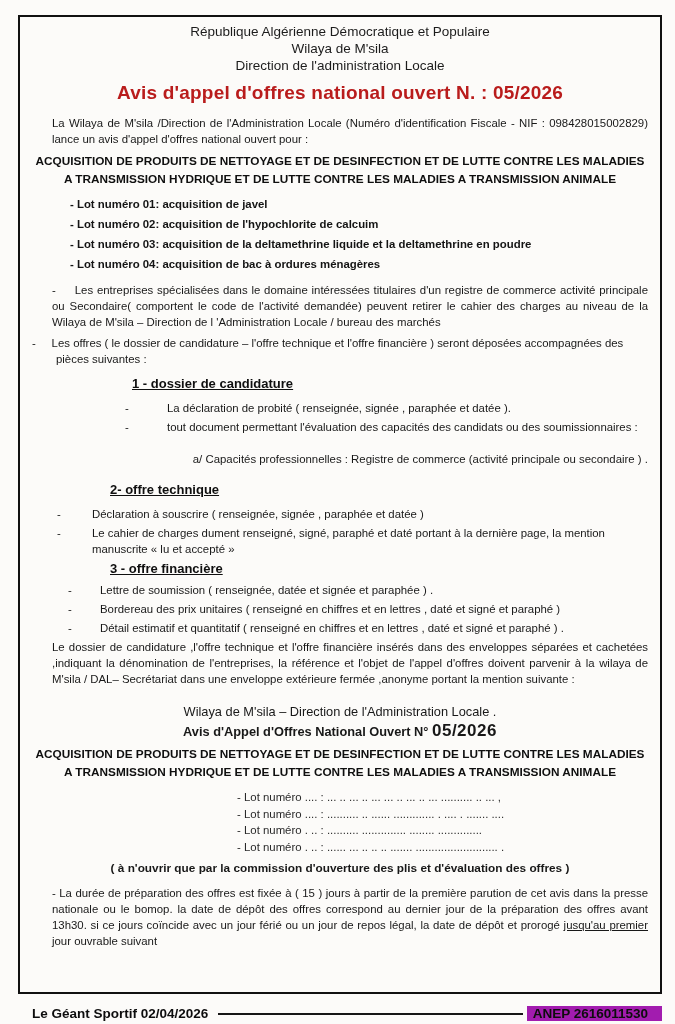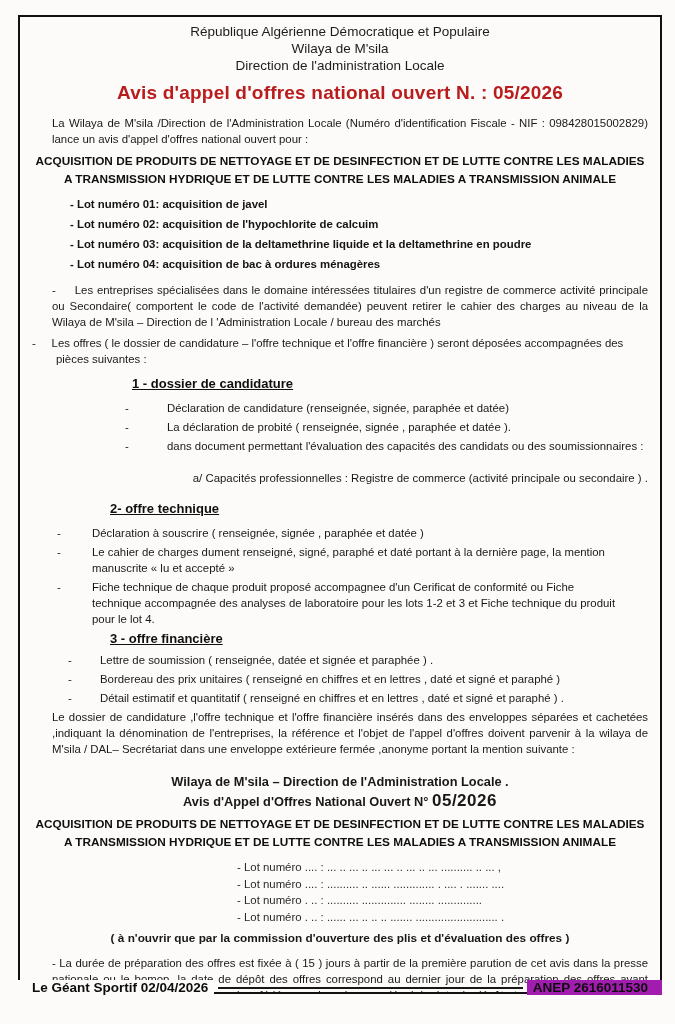--- a/index.html
+++ b/index.html
@@ -58,33 +58,33 @@
     content:"-";position:absolute;color:#222;
   }
   .b-sec1{padding-left:135px;}
   .b-sec1::before{left:93px;}
   .b-sec1-sub{padding-left:110px;margin-top:16px;text-align:right;}
   .b-sec2{padding-left:60px;padding-right:30px;}
   .b-sec2::before{left:25px;}
   .b-sec3{padding-left:68px;}
   .b-sec3::before{left:36px;}
   .envelope-para{margin:10px 0 6px 0;}
-  .mention1{font-weight:bold;font-size:12.8px;line-height:17px;margin-top:16px;}
+  .mention1{font-weight:normal;font-size:12.8px;line-height:17px;margin-top:16px;}
   .mention2{font-weight:bold;font-size:12.8px;line-height:22px;text-align:center;}
   .mention-num{font-size:17px;letter-spacing:.5px;}
   .blank-lots{margin:8px 0 2px 205px;}
   .blank-lot{font-size:11.4px;line-height:16.5px;color:#2a2a2a;white-space:nowrap;overflow:hidden;max-width:300px;}
   .commission{
     font-weight:bold;font-size:11.8px;line-height:18px;
     margin:4px 0 8px 0;
   }
   .cond{margin:0 0 2px 0;}
   .u{text-decoration:underline;}
   .footer{
-    position:absolute;left:18px;right:13px;top:980px;
+    position:absolute;left:18px;right:13px;top:1006px;
     display:flex;align-items:center;
     z-index:5;
   }
   .footer-journal{
     font-weight:bold;font-size:13.5px;color:#0d0d0d;
     background:#fcfbf9;padding:0 6px 0 14px;white-space:nowrap;
   }
   .footer-line{
     flex:1 1 auto;height:0;border-top:2.5px solid #161616;margin:0 4px;
   }
@@ -116,31 +116,29 @@
       <div class="lot-line">- Lot numéro 02: acquisition de l'hypochlorite de calcuim</div>
       <div class="lot-line">- Lot numéro 03: acquisition de la deltamethrine liquide et la deltamethrine en poudre</div>
       <div class="lot-line">- Lot numéro 04: acquisition de bac à ordures ménagères</div>
     </div>
 
     <p class="para just">-&nbsp;&nbsp;&nbsp;&nbsp;&nbsp;Les entreprises  spécialisées dans le domaine intéressées titulaires d'un registre de commerce activité principale ou Secondaire( comportent le code de l'activité demandée) peuvent retirer le cahier des charges au niveau de la Wilaya de M'sila – Direction de l 'Administration Locale / bureau des marchés</p>
     <p class="para hang">-&nbsp;&nbsp;&nbsp;&nbsp;&nbsp;Les offres ( le dossier de candidature – l'offre technique et l'offre financière ) seront déposées accompagnées des pièces suivantes :</p>
 
     <div class="sec-heading sec1-h">1 - dossier de candidature</div>
     <div>
-      <div class="bullet b-sec1">Déclaration de candidature (renseignée, signée, paraphée et datée)</div>
       <div class="bullet b-sec1">La déclaration de probité ( renseignée, signée , paraphée et datée ).</div>
-      <div class="bullet b-sec1">dans document permettant l'évaluation des capacités des candidats ou des soumissionnaires  :</div>
+      <div class="bullet b-sec1">tout document permettant l'évaluation des capacités des candidats ou des soumissionnaires  :</div>
       <div class="body-text b-sec1-sub">a/ Capacités professionnelles : Registre de commerce (activité principale ou secondaire ) .</div>
     </div>
 
     <div class="sec-heading sec2-h">2-  offre technique</div>
     <div>
       <div class="bullet b-sec2">Déclaration à souscrire ( renseignée, signée , paraphée  et datée )</div>
       <div class="bullet b-sec2">Le cahier de charges dument renseigné, signé, paraphé  et daté portant à la dernière page, la mention manuscrite «  lu et accepté »</div>
-      <div class="bullet b-sec2">Fiche technique de chaque produit proposé accompagnee d'un Cerificat de conformité ou Fiche technique accompagnée des analyses de laboratoire pour les lots 1-2 et 3 et Fiche technique du produit  pour le lot 4.</div>
     </div>
 
     <div class="sec-heading sec3-h">3 -  offre financière</div>
     <div>
       <div class="bullet b-sec3">Lettre de soumission ( renseignée, datée et signée et paraphée ) .</div>
       <div class="bullet b-sec3">Bordereau des prix unitaires ( renseigné en chiffres et en lettres , daté et signé et paraphé )</div>
       <div class="bullet b-sec3">Détail estimatif et quantitatif ( renseigné en chiffres et en lettres , daté et signé et paraphé ) .</div>
     </div>
 
     <p class="para just envelope-para">Le dossier de candidature ,l'offre technique et l'offre financière insérés dans des enveloppes séparées et cachetées ,indiquant  la dénomination de l'entreprises, la référence et l'objet de l'appel d'offres doivent parvenir à la wilaya de M'sila /  DAL– Secrétariat dans une enveloppe extérieure fermée ,anonyme portant la mention suivante :</p>

